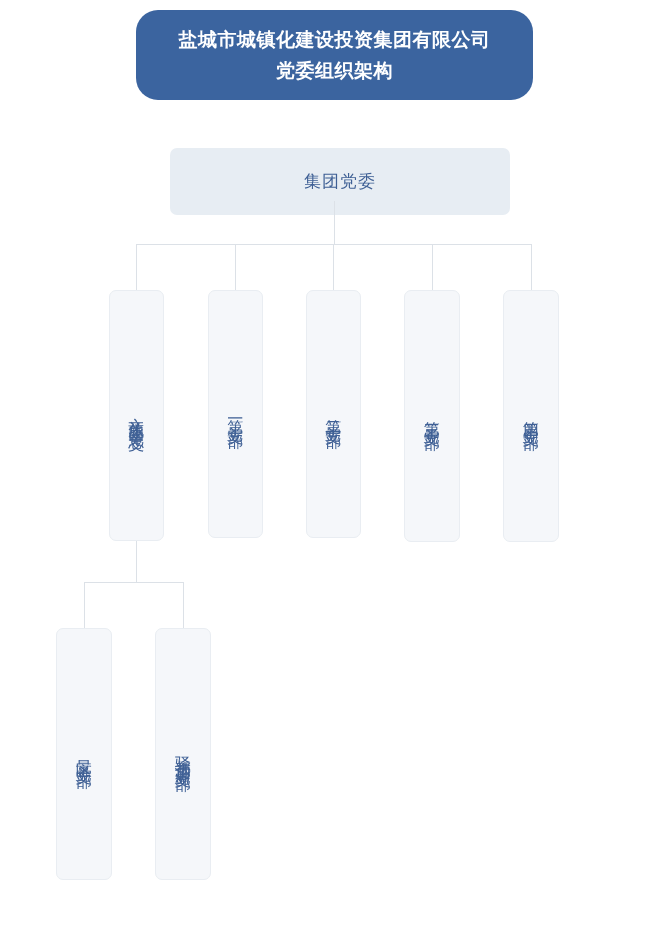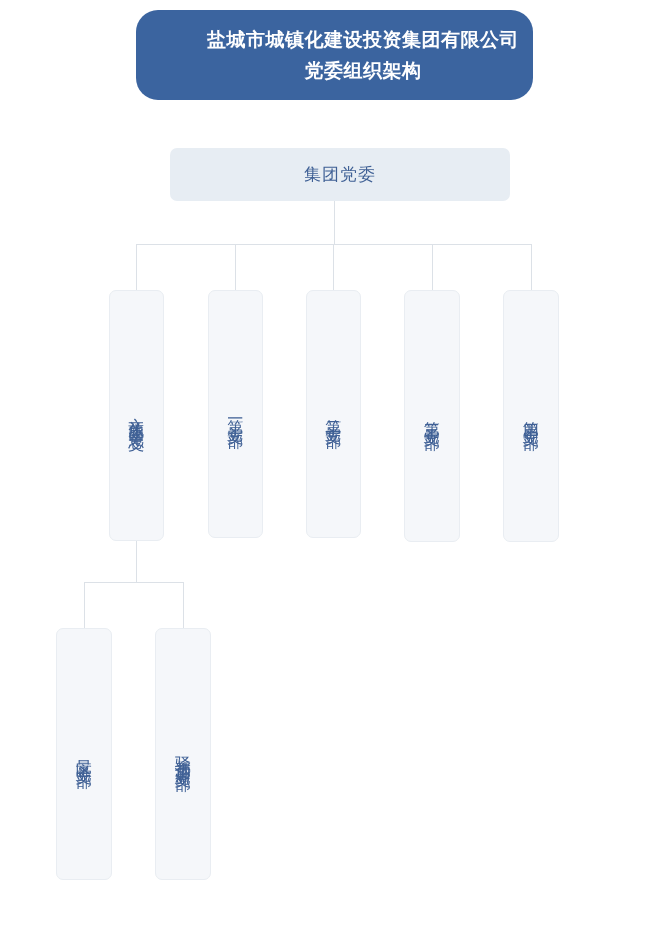--- a/index.html
+++ b/index.html
@@ -26,41 +26,41 @@
   .title-banner {
     position: absolute;
     left: 136px;
     top: 10px;
     width: 397px;
     height: 90px;
     background: #3b649f;
     border-radius: 22px;
     display: flex;
     align-items: center;
-    justify-content: flex-end;
+    justify-content: center;
     box-sizing: border-box;
     padding: 0 14px;
   }
   .title-banner .title-text {
     color: #ffffff;
     font-size: 19px;
     font-weight: bold;
     line-height: 31px;
     text-align: center;
     letter-spacing: 0.5px;
     white-space: pre-line;
   }
 
   
   .node-root {
     position: absolute;
     left: 170px;
     top: 148px;
     width: 340px;
-    height: 53px;
+    height: 67px;
     background: #e7edf3;
     border-radius: 7px;
     display: flex;
     align-items: center;
     justify-content: center;
   }
   .node-root .node-label {
     color: #3f6095;
     font-size: 17px;
     letter-spacing: 1px;

